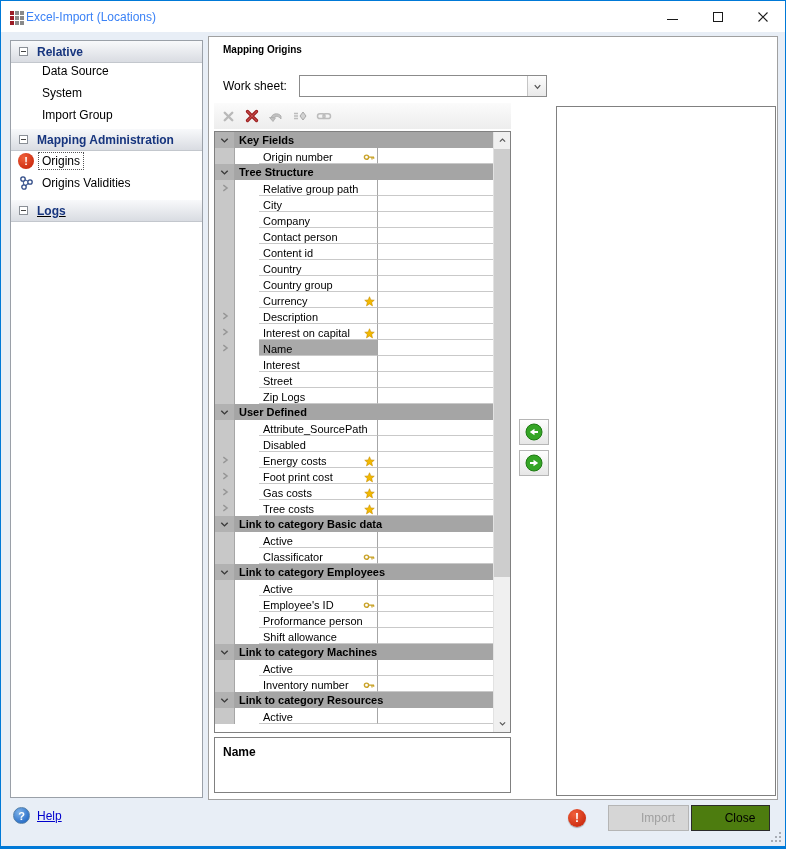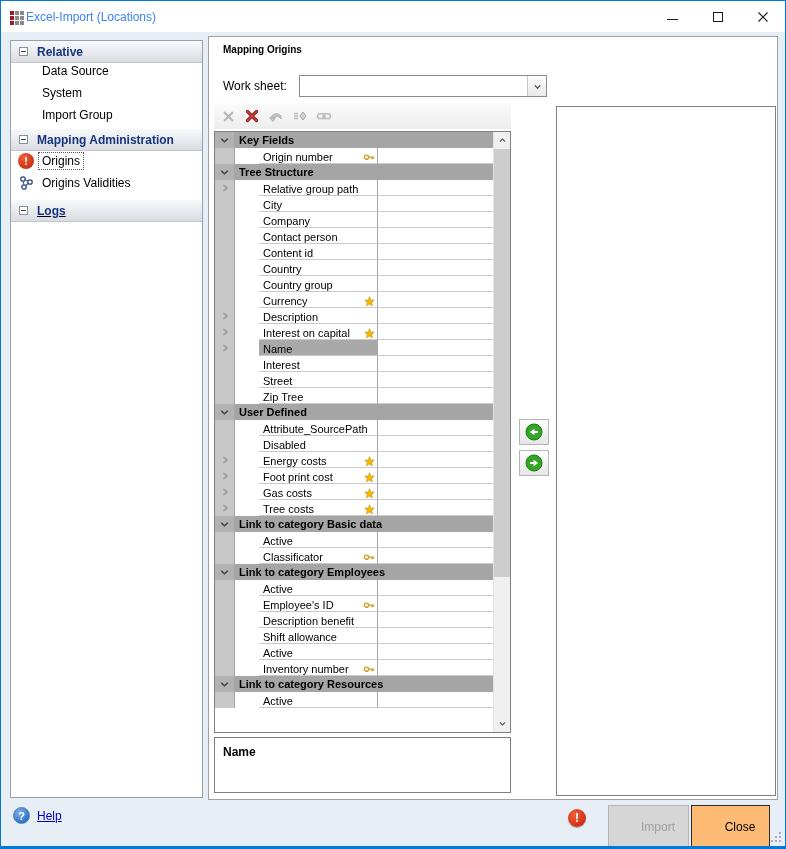--- a/index.html
+++ b/index.html
@@ -66,23 +66,23 @@
   
   .preview { position:absolute; left:347px; top:69px; width:220px; height:690px; background:#fff; border:1px solid #808080; }
   
   .detail { position:absolute; left:5px; top:700px; width:297px; height:56px; background:#fff; border:1px solid #808080; padding:4px 8px; }
   .detail b { font-size:12px; }
   
   .help { position:absolute; left:12px; top:775px; display:flex; align-items:center; }
   .help-ico { width:17px; height:17px; border-radius:50%; background:radial-gradient(circle at 35% 30%, #7fb3e8, #2a6fc9 75%); border:1px solid #5580a8; color:#fff; font-size:11px; font-weight:bold; display:flex; align-items:center; justify-content:center; }
   .help a { margin-left:7px; font-size:12px; color:#0000cc; text-decoration:underline; }
   .foot-err { position:absolute; left:567px; top:777px; width:18px; height:18px; border-radius:50%; background:radial-gradient(circle at 35% 30%, #f0603a, #cf3014 70%); color:#fff; font-weight:bold; font-size:12px; display:flex; align-items:center; justify-content:center; box-shadow:0 1px 1px rgba(0,0,0,.3); }
-  .btn { position:absolute; top:773px; height:44px; font-size:12px; display:flex; align-items:center; justify-content:center;padding-left:19px; }
+  .btn { position:absolute; top:773px; height:26px; font-size:12px; display:flex; align-items:center; justify-content:center;padding-left:19px; }
   .btn-import { left:607px; width:81px; background:#d6d6d6; color:#9f9f9f; border:1px solid #b5b5b5; }
-  .btn-close { left:690px; width:79px; background:#fdba74; color:#000; border:1px solid #2b2b2b; }
+  .btn-close { left:690px; width:79px; background:#4d7c0f; color:#000; border:1px solid #2b2b2b; }
   .grip { position:absolute; right:3px; bottom:3px; }
 </style>
 </head>
 <body>
 
 <div class="window">
 
   <div class="titlebar">
     <div class="app-icon">
       <i class="r"></i>
@@ -340,21 +340,21 @@
             <div class="trow field">
               <div class="gut"></div>
               <div class="ncell">
                 <span class="ntext">Street</span>
               </div>
               <div class="vcell"></div>
             </div>
             <div class="trow field">
               <div class="gut"></div>
               <div class="ncell">
-                <span class="ntext">Zip Tree</span>
+                <span class="ntext">Zip Logs</span>
               </div>
               <div class="vcell"></div>
             </div>
             <div class="trow group">
               <div class="gut">
                 <svg width="11" height="11" viewBox="0 0 12 12">
                   <path d="M2.5 4 L6 7.5 L9.5 4" fill="none" stroke="#3a3a3a" stroke-width="1.5"></path>
                 </svg>
               </div>
               <div class="glabel">User Defined</div>
@@ -489,30 +489,38 @@
                     <circle cx="3.5" cy="6.2" r="2.1" fill="none" stroke="#c9a227" stroke-width="1.4"></circle>
                     <path d="M5.6 6.2 H11 M9 6.2 v2.2 M10.7 6.2 v1.6" stroke="#c9a227" stroke-width="1.3" fill="none"></path>
                   </svg>
                 </span>
               </div>
               <div class="vcell"></div>
             </div>
             <div class="trow field">
               <div class="gut"></div>
               <div class="ncell">
-                <span class="ntext">Description benefit</span>
+                <span class="ntext">Proformance person</span>
               </div>
               <div class="vcell"></div>
             </div>
             <div class="trow field">
               <div class="gut"></div>
               <div class="ncell">
                 <span class="ntext">Shift allowance</span>
               </div>
               <div class="vcell"></div>
+            </div>
+            <div class="trow group">
+              <div class="gut">
+                <svg width="11" height="11" viewBox="0 0 12 12">
+                  <path d="M2.5 4 L6 7.5 L9.5 4" fill="none" stroke="#3a3a3a" stroke-width="1.5"></path>
+                </svg>
+              </div>
+              <div class="glabel">Link to category Machines</div>
             </div>
             <div class="trow field">
               <div class="gut"></div>
               <div class="ncell">
                 <span class="ntext">Active</span>
               </div>
               <div class="vcell"></div>
             </div>
             <div class="trow field">
               <div class="gut"></div>

